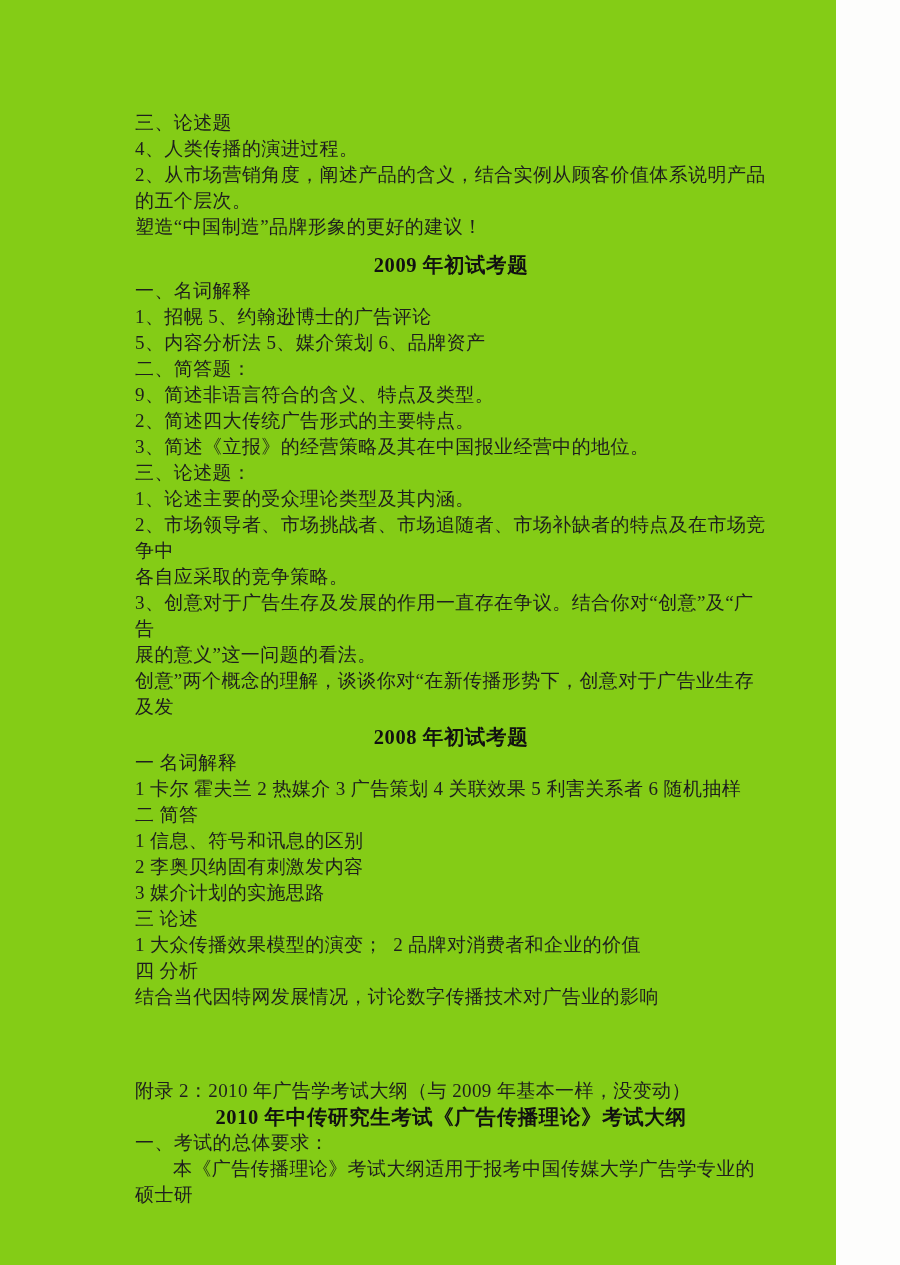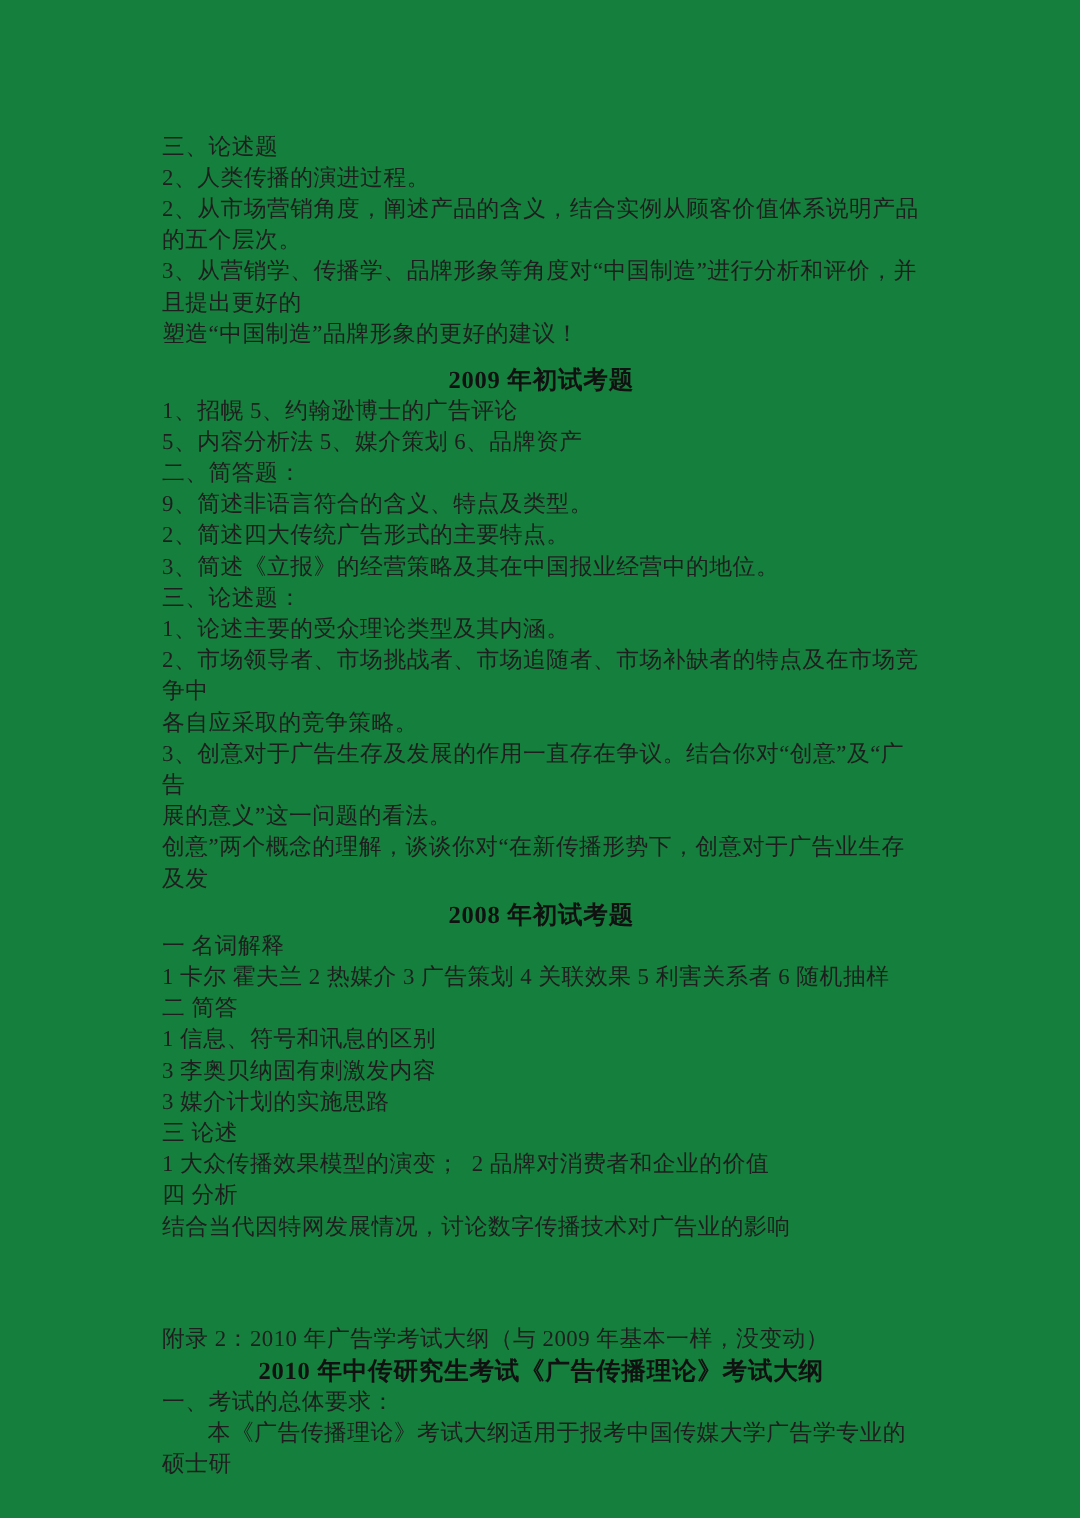--- a/index.html
+++ b/index.html
@@ -2,23 +2,23 @@
 <html><head>
 <meta charset="utf-8">
 <style>
   html, body {
     margin: 0;
     padding: 0;
     background: #fdfdfc;
   }
   .page {
     position: relative;
-    width: 900px;
+    width: 836px;
     height: 1265px;
-    background: #15803d;
+    background: #84cc16;
     overflow: hidden;
   }
   .content {
     position: absolute;
     left: 135px;
     top: 110px;
     width: 632px;
     color: #1e1e1e;
     font-family: "Liberation Serif", "DejaVu Serif", serif;
     font-size: 19px;
@@ -42,46 +42,46 @@
   .gap-xs { height: 4px; }
   .gap-sm { height: 12px; }
   .gap-lg { height: 68px; }
 </style>
 </head>
 <body>
 
 <div class="page">
   <div class="content">
       <div class="line">三、论述题</div>
-      <div class="line">2、人类传播的演进过程。</div>
+      <div class="line">4、人类传播的演进过程。</div>
       <div class="line">2、从市场营销角度，阐述产品的含义，结合实例从顾客价值体系说明产品的五个层次。</div>
-      <div class="line">3、从营销学、传播学、品牌形象等角度对“中国制造”进行分析和评价，并且提出更好的</div>
       <div class="line">塑造“中国制造”品牌形象的更好的建议！</div>
       <div class="gap-sm"></div>
       <div class="line heading">2009 年初试考题</div>
+      <div class="line">一、名词解释</div>
       <div class="line">1、招幌 5、约翰逊博士的广告评论</div>
       <div class="line">5、内容分析法 5、媒介策划 6、品牌资产</div>
       <div class="line">二、简答题：</div>
       <div class="line">9、简述非语言符合的含义、特点及类型。</div>
       <div class="line">2、简述四大传统广告形式的主要特点。</div>
       <div class="line">3、简述《立报》的经营策略及其在中国报业经营中的地位。</div>
       <div class="line">三、论述题：</div>
       <div class="line">1、论述主要的受众理论类型及其内涵。</div>
       <div class="line">2、市场领导者、市场挑战者、市场追随者、市场补缺者的特点及在市场竞争中</div>
       <div class="line">各自应采取的竞争策略。</div>
       <div class="line">3、创意对于广告生存及发展的作用一直存在争议。结合你对“创意”及“广告</div>
       <div class="line">展的意义”这一问题的看法。</div>
       <div class="line">创意”两个概念的理解，谈谈你对“在新传播形势下，创意对于广告业生存及发</div>
       <div class="gap-xs"></div>
       <div class="line heading">2008 年初试考题</div>
       <div class="line">一 名词解释</div>
       <div class="line">1 卡尔 霍夫兰 2 热媒介 3 广告策划 4 关联效果 5 利害关系者 6 随机抽样</div>
       <div class="line">二 简答</div>
       <div class="line">1 信息、符号和讯息的区别</div>
-      <div class="line">3 李奥贝纳固有刺激发内容</div>
+      <div class="line">2 李奥贝纳固有刺激发内容</div>
       <div class="line">3 媒介计划的实施思路</div>
       <div class="line">三 论述</div>
       <div class="line">1 大众传播效果模型的演变；  2 品牌对消费者和企业的价值</div>
       <div class="line">四 分析</div>
       <div class="line">结合当代因特网发展情况，讨论数字传播技术对广告业的影响</div>
       <div class="gap-lg"></div>
       <div class="line">附录 2：2010 年广告学考试大纲（与 2009 年基本一样，没变动）</div>
       <div class="line heading">2010 年中传研究生考试《广告传播理论》考试大纲</div>
       <div class="line">一、考试的总体要求：</div>
       <div class="line indent">本《广告传播理论》考试大纲适用于报考中国传媒大学广告学专业的硕士研</div>

